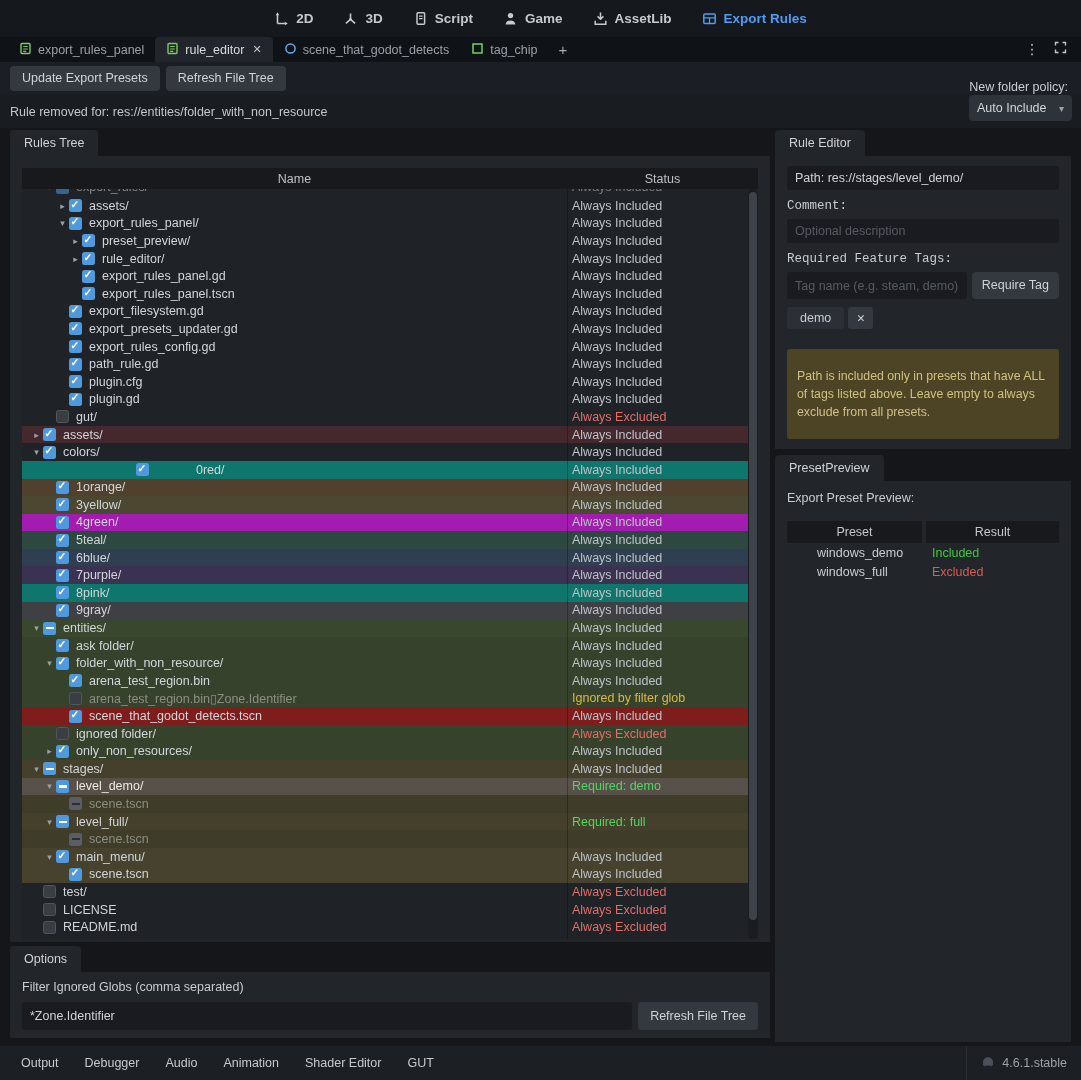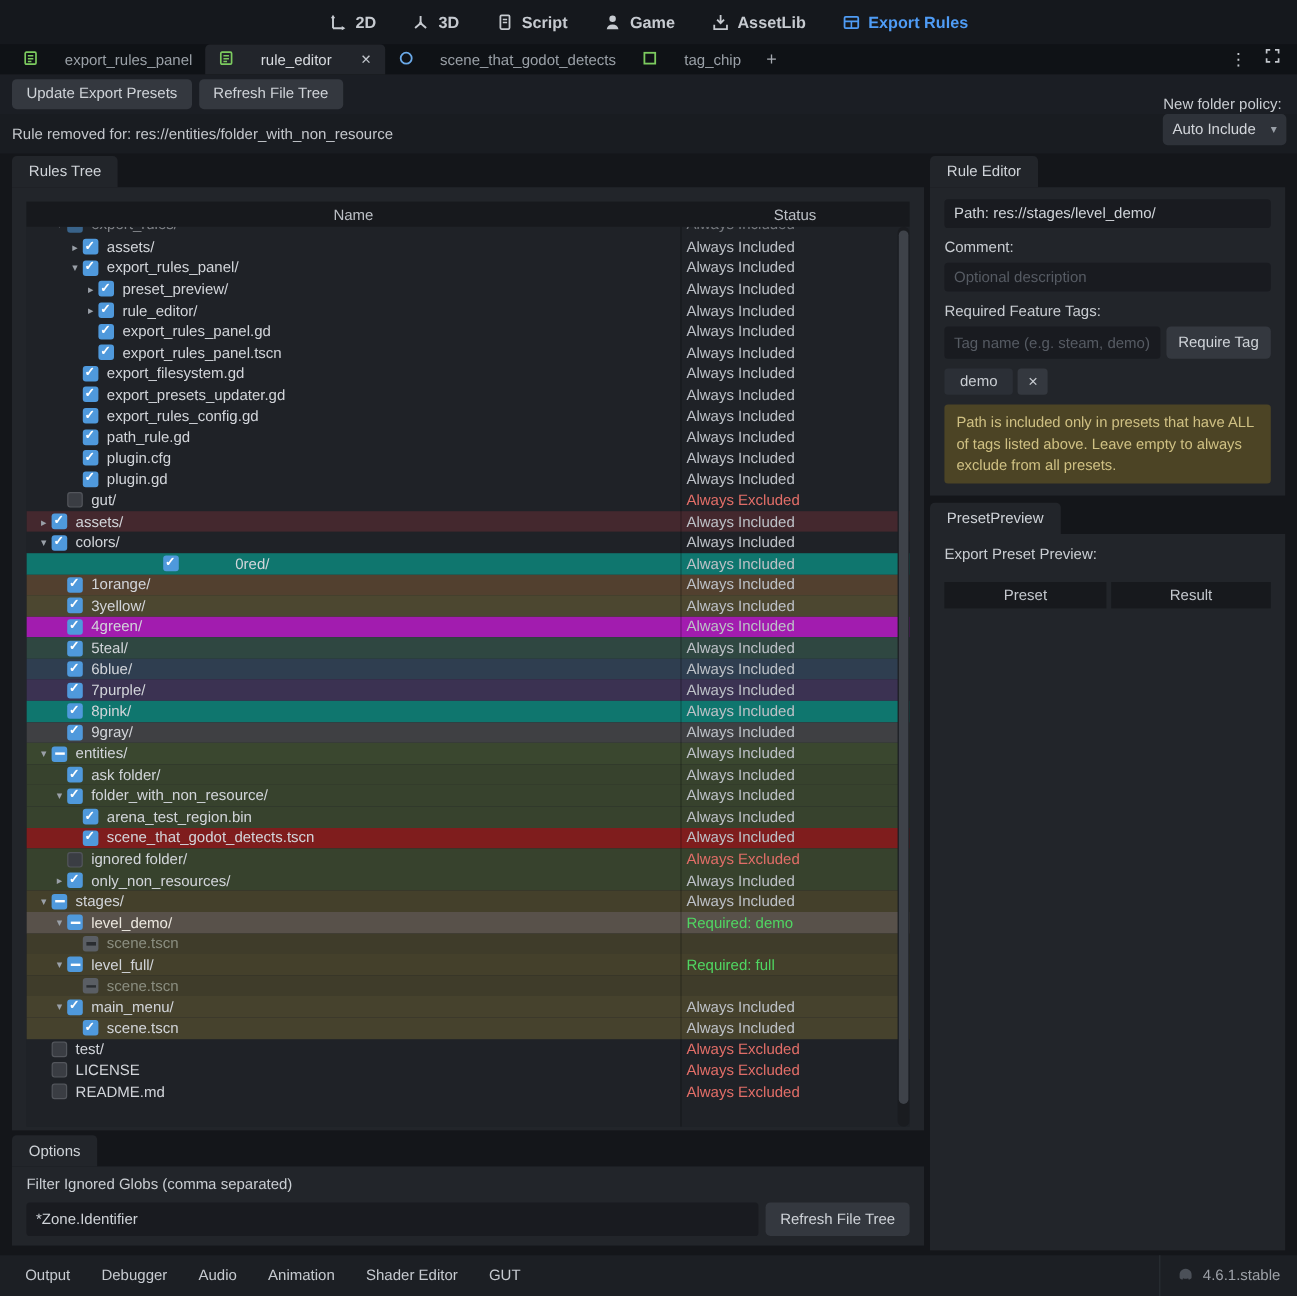--- a/index.html
+++ b/index.html
@@ -10,21 +10,21 @@
   .topbar{position:absolute;top:0;left:0;right:0;height:37px;background:#15181d;
     display:flex;align-items:center;justify-content:center;gap:30px;}
   .nav-item{display:flex;align-items:center;gap:7px;font-size:13.5px;font-weight:bold;
     color:#c6cad0;cursor:default;}
   .nav-item.active{color:#4f9cf5;}
   .nav-icon svg{display:block;}
 
   
   .scenetabs{position:absolute;top:37px;left:0;right:0;height:25px;background:#0f1216;
     display:flex;align-items:flex-end;padding-left:8px;}
-  .stab{display:flex;align-items:center;gap:22px;height:25px;padding:0 11px;
+  .stab{display:flex;align-items:center;gap:6px;height:25px;padding:0 11px;
     font-size:12.5px;color:#9aa0a7;}
   .stab.active{background:#22252b;color:#d8dbe0;border-radius:4px 4px 0 0;}
   .stab-close{font-size:11px;color:#c3c7cd;margin-left:2px;}
   .stab-add{height:25px;display:flex;align-items:center;padding:0 10px;font-size:15px;color:#a6aab1;}
   .tabrow-right{margin-left:auto;display:flex;align-items:center;gap:15px;padding:0 14px 4px 0;}
   .dots-icon{font-size:14px;color:#c3c7cd;letter-spacing:0;line-height:1;}
 
   
   .toolstrip{position:absolute;top:62px;left:0;right:0;height:33px;background:#1b1e24;
     display:flex;align-items:center;padding-left:10px;gap:6px;}
@@ -75,33 +75,33 @@
   .st-req{color:#50d662;}
   .colsep{position:absolute;left:545px;top:0;bottom:0;width:1px;background:rgba(0,0,0,.28);}
   .vscroll{position:absolute;right:0;top:0;bottom:0;width:10px;background:#1a1c20;border-radius:5px;}
   .vthumb{position:absolute;left:1px;right:1px;top:3px;height:97%;background:#3e4249;border-radius:4px;}
 
   
   .rpanel{position:absolute;left:775px;top:130px;width:296px;height:912px;display:flex;flex-direction:column;}
   .re-body{background:#22252a;padding:10px 12px 10px 12px;}
   .pathstrip{height:24px;background:#191b20;border-radius:3px;display:flex;align-items:center;
     padding:0 8px;font-size:12.5px;color:#cfd3d8;}
-  .flabel{margin-top:8px;font-size:12.5px;color:#c9cdd2;height:16px;line-height:16px;}
+  .flabel{margin-top:8px;font-size:12.5px;color:#c9cdd2;height:16px;line-height:16px;font-family:Liberation Mono, monospace;}
   .tinput{margin-top:5px;width:100%;height:24px;background:#191b20;border:none;border-radius:3px;
     color:#cfd3d8;font-size:12.5px;font-family:inherit;padding:0 8px;box-sizing:border-box;}
   .tinput::placeholder{color:#565b63;}
   .tagrow{margin-top:5px;display:flex;gap:5px;}
   .tagrow .tinput{margin-top:0;height:27px;flex:1;}
   .tagrow .btn{flex:none;padding:5px 10px;}
   .chiprow{margin-top:8px;display:flex;gap:4px;align-items:center;}
   .chip{height:22px;background:#2b2f36;border-radius:3px;display:flex;align-items:center;
     padding:0 13px;font-size:12.5px;color:#c9cdd2;}
   .chip-x{width:25px;height:22px;background:#34383f;border-radius:3px;display:flex;
     align-items:center;justify-content:center;font-size:10.5px;color:#c9cdd2;}
-  .infobox{margin-top:8px;background:#4c4425;border-radius:3px;padding:6px 10px;
+  .infobox{margin-top:20px;background:#4c4425;border-radius:3px;padding:18px 10px;
     font-size:12.3px;line-height:18px;color:#cfc083;}
   .btnrow{margin-top:8px;display:flex;gap:8px;}
   .btnrow .btn{flex:1;height:26px;padding:0;}
   .gap4{height:6px;}
   .pp-body{background:#22252a;flex:1;padding:8px 12px;}
   .pp-title{font-size:12.5px;color:#c9cdd2;margin:2px 0 16px 0;}
   .ptable-head{display:flex;gap:4px;}
   .ptable-head .hc{height:22px;background:#17191d;display:flex;align-items:center;
     justify-content:center;font-size:12.5px;color:#c3c7cd;}
   .ptable-head .hc.c1{width:135px;}
@@ -447,20 +447,27 @@
               <span class="nm">folder_with_non_resource/</span>
               <span class="st st-inc">Always Included</span>
             </div>
             <div class="trow" style="background: rgb(55, 66, 45);">
               <span class="ind" style="width: 34px;"></span>
               <span class="arr"></span>
               <span class="cb on"></span>
               <span class="nm">arena_test_region.bin</span>
               <span class="st st-inc">Always Included</span>
             </div>
+            <div class="trow dim" style="background: rgb(55, 66, 45);">
+              <span class="ind" style="width: 34px;"></span>
+              <span class="arr"></span>
+              <span class="cb off"></span>
+              <span class="nm">arena_test_region.bin▯Zone.Identifier</span>
+              <span class="st st-ign">Ignored by filter glob</span>
+            </div>
             <div class="trow" style="background: #7f1d1d;">
               <span class="ind" style="width: 34px;"></span>
               <span class="arr"></span>
               <span class="cb on"></span>
               <span class="nm">scene_that_godot_detects.tscn</span>
               <span class="st st-inc">Always Included</span>
             </div>
             <div class="trow" style="background: rgb(55, 66, 45);">
               <span class="ind" style="width: 21px;"></span>
               <span class="arr"></span>
@@ -572,20 +579,30 @@
       <div class="infobox">Path is included only in presets that have ALL of tags listed above. Leave empty to always exclude from all presets.</div>
     </div>
     <div class="gap4"></div>
     <span class="ptab" style="align-self:flex-start;">PresetPreview</span>
     <div class="pp-body">
       <div class="pp-title">Export Preset Preview:</div>
       <div class="ptable-head">
         <span class="hc c1">Preset</span>
         <span class="hc c2">Result</span>
       </div>
+      <div id="presetrows">
+          <div class="prow">
+            <span class="pc1">windows_demo</span>
+            <span class="pc2" style="color: rgb(66, 198, 66);">Included</span>
+          </div>
+          <div class="prow">
+            <span class="pc1">windows_full</span>
+            <span class="pc2" style="color: rgb(223, 90, 82);">Excluded</span>
+          </div>
+        </div>
     </div>
   </div>
 
   <div class="opanel">
     <span class="ptab">Options</span>
     <div class="pbody">
       <div class="olabel">Filter Ignored Globs (comma separated)</div>
       <div class="orow">
         <input class="tinput" value="*Zone.Identifier" style="">
         <button class="btn">Refresh File Tree</button>

